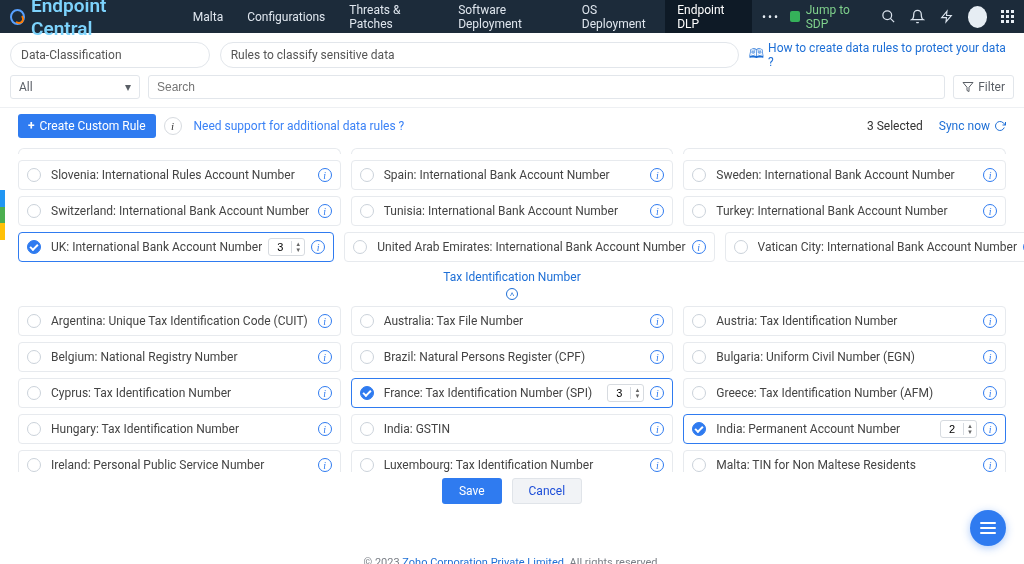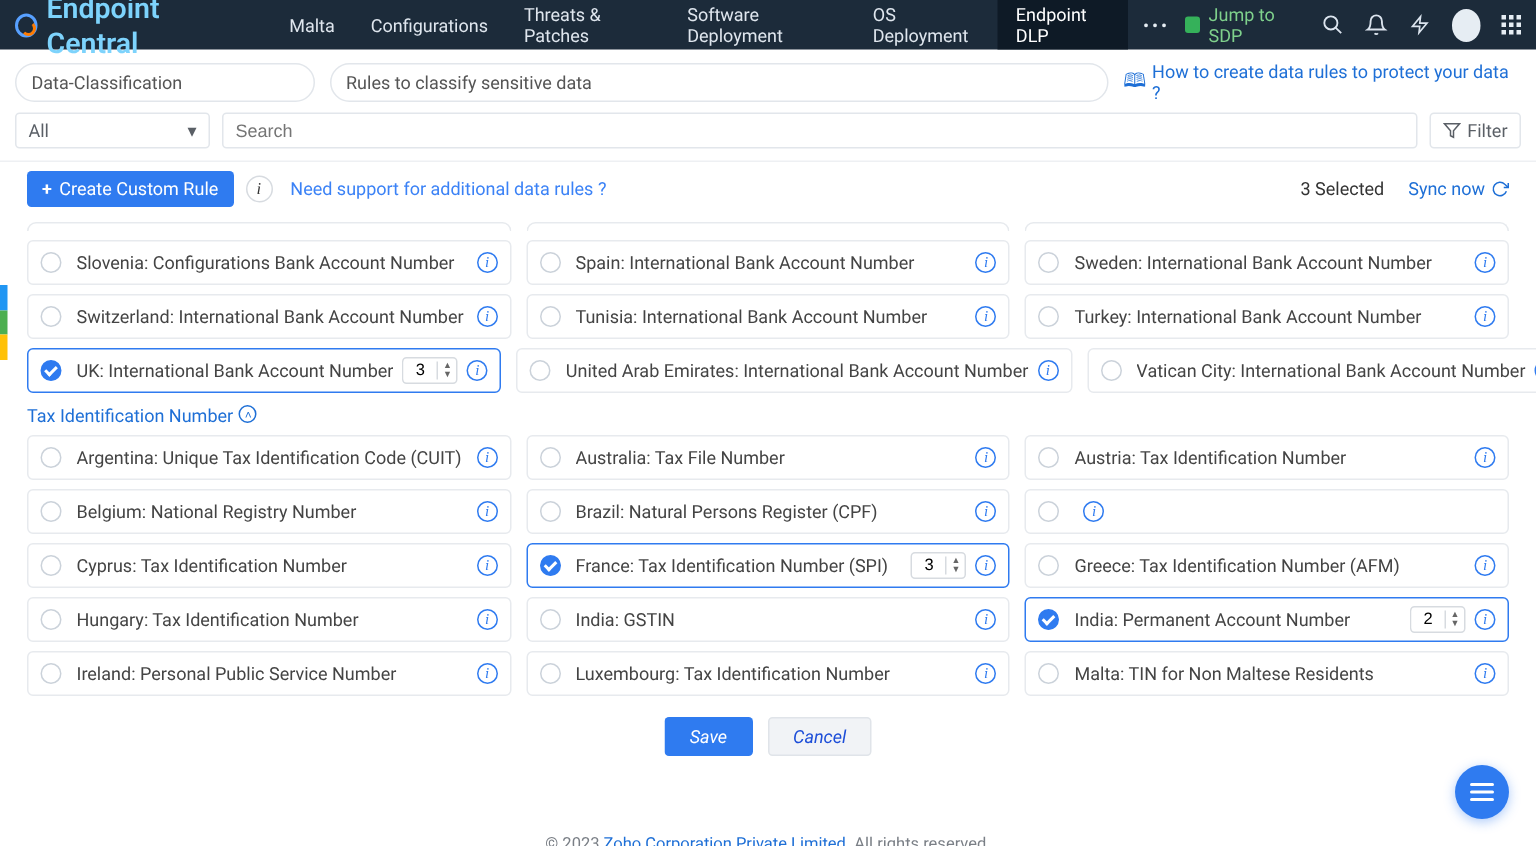--- a/index.html
+++ b/index.html
@@ -54,26 +54,26 @@
   .card.selected { border:1.5px solid #2f7bf0; }
   .chk { width:14px; height:14px; border:1.5px solid #cbd2da; border-radius:50%; margin-right:10px; flex:none; cursor:pointer; display:flex; align-items:center; justify-content:center;}
   .chk.on { background:#2f7bf0; border-color:#2f7bf0; }
   .chk.on::after { content:""; width:6px; height:3px; border-left:2px solid #fff; border-bottom:2px solid #fff; transform:rotate(-45deg); margin-top:-2px; }
   .label { font-size:12px; color:#444; white-space:nowrap; overflow:hidden; text-overflow:ellipsis; flex:1; }
   .info { width:14px; height:14px; border:1.3px solid #2f7bf0; border-radius:50%; color:#2f7bf0; display:flex; align-items:center; justify-content:center; font-style:italic; font-family:Georgia,serif; font-size:10px; margin-left:6px; flex:none; cursor:pointer;}
   .stepper { display:flex; align-items:center; border:1px solid #d7dbe0; border-radius:3px; height:18px; margin-left:6px; }
   .stepper input { width:22px; border:none; text-align:center; font-size:11px; outline:none; }
   .stepper .arrows { display:flex; flex-direction:column; font-size:6px; line-height:6px; color:#666; padding:0 3px; border-left:1px solid #d7dbe0; cursor:pointer;}
 
-  .section-title { color:#1e6fd6; font-size:12px; margin: 8px 8px 2px; display:flex; gap:4px; cursor:pointer;}
+  .section-title { color:#1e6fd6; font-size:12px; margin: 8px 8px 2px; display:flex; align-items:center; gap:4px; cursor:pointer;flex-direction:column;}
   .chevup { width:12px; height:12px; border:1.5px solid #1e6fd6; border-radius:50%; display:flex; align-items:center; justify-content:center; font-size:8px; color:#1e6fd6; }
 
   
   .btn-row { display:flex; justify-content:center; gap:10px; padding: 6px 0 12px; }
-  .btn { padding:5px 16px; border-radius:3px; font-size:12px; cursor:pointer; border:1px solid transparent;font-style:italic;}
+  .btn { padding:5px 16px; border-radius:3px; font-size:12px; cursor:pointer; border:1px solid transparent;}
   .btn.primary { background:#2f7bf0; color:#fff;}
   .btn.secondary { background:#f1f3f6; color:#1d4ed8; border-color:#e0e4e9;}
 
   .footer { text-align:center; font-size:11px; color:#7a7f86; margin-top:40px;}
   .footer a { color:#1e6fd6; text-decoration:none;}
 
   
   .side-sliver { position:absolute; top:190px; left:0; width:5px; height:50px; display:flex; flex-direction:column; }
   .side-sliver div { flex:1; }
   .ss1{background:#2196f3;} .ss2{background:#4caf50;} .ss3{background:#ffc107;}
@@ -180,21 +180,21 @@
 <div class="content">
   <div class="row-tops">
       <div class="stub"></div>
       <div class="stub"></div>
       <div class="stub"></div>
     </div>
   <div id="grid-iban">
       <div class="grid3">
         <div class="card">
           <span class="chk"></span>
-          <span class="label">Slovenia: Configurations Bank Account Number</span>
+          <span class="label">Slovenia: International Rules Account Number</span>
           <span class="info">i</span>
         </div>
         <div class="card">
           <span class="chk"></span>
           <span class="label">Spain: International Bank Account Number</span>
           <span class="info">i</span>
         </div>
         <div class="card">
           <span class="chk"></span>
           <span class="label">Sweden: International Bank Account Number</span>
@@ -271,20 +271,21 @@
           <span class="label">Belgium: National Registry Number</span>
           <span class="info">i</span>
         </div>
         <div class="card">
           <span class="chk"></span>
           <span class="label">Brazil: Natural Persons Register (CPF)</span>
           <span class="info">i</span>
         </div>
         <div class="card">
           <span class="chk"></span>
+          <span class="label">Bulgaria: Uniform Civil Number (EGN)</span>
           <span class="info">i</span>
         </div>
       </div>
       <div class="grid3">
         <div class="card">
           <span class="chk"></span>
           <span class="label">Cyprus: Tax Identification Number</span>
           <span class="info">i</span>
         </div>
         <div class="card selected">

